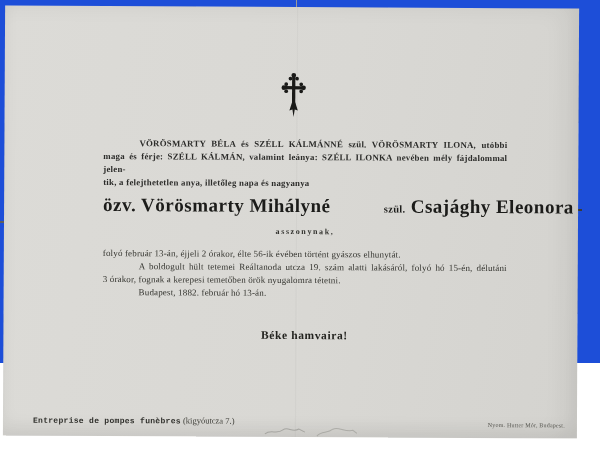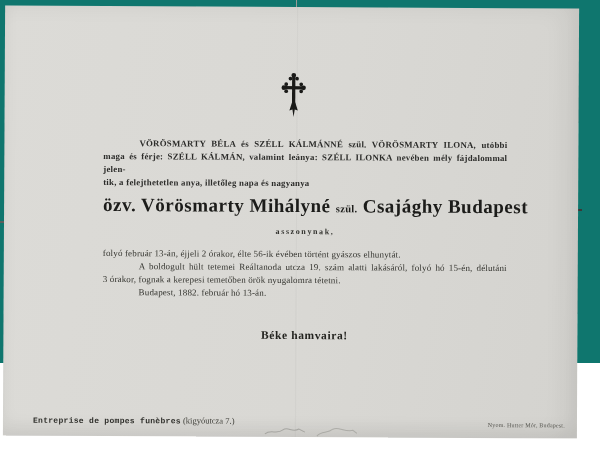--- a/index.html
+++ b/index.html
@@ -4,21 +4,21 @@
 <style>
   html, body {
     margin: 0; padding: 0;
     width: 600px; height: 450px;
     overflow: hidden;
     font-family: "Liberation Serif", "DejaVu Serif", serif;
   }
   .scan-bg {
     position: relative;
     width: 600px; height: 363px;
-    background: #0f766e;
+    background: #1d4ed8;
   }
   .fold-line-top {
     position: absolute; left: 296px; top: 0;
     width: 1px; height: 10px;
     background: #9a9a96;
   }
   .fold-tick-left {
     position: absolute; left: 0; top: 221px;
     width: 7px; height: 2px; background: #5e5e5c;
   }
@@ -57,21 +57,21 @@
   .line { width: 100%; box-sizing: border-box; white-space: nowrap; }
   .indent { padding-left: 36px; }
   .justify-last { white-space: normal; text-align: justify; text-align-last: justify; }
   .deceased-heading {
     position: absolute; left: 0; top: 188px; width: 404px;
     text-align: center; white-space: nowrap;
     font-weight: bold; color: #1c1c1a;
     font-size: 19px; letter-spacing: 0.5px;
   }
   .deceased-heading .nee {
-    font-size: 10.5px; letter-spacing: 0.3px;
+    font-size: 10.5px; letter-spacing: 0.3px; margin-left: 48px;
   }
   .subtitle {
     position: absolute; left: 0; top: 220px; width: 404px;
     text-align: center;
     font-size: 8px; font-weight: bold;
     letter-spacing: 1.6px; color: #33332f;
   }
   .body-par {
     position: absolute; left: 0; top: 241px; width: 404px;
     font-size: 9px; line-height: 13px;
@@ -136,21 +136,21 @@
 
       <div class="intro">
         <div class="line indent justify-last">VÖRÖSMARTY BÉLA és SZÉLL KÁLMÁNNÉ szül. VÖRÖSMARTY ILONA, utóbbi</div>
         <div class="line justify-last">maga és férje: SZÉLL KÁLMÁN, valamint leánya: SZÉLL ILONKA nevében mély fájdalommal jelen-</div>
         <div class="line">tik, a felejthetetlen anya, illetőleg napa és nagyanya</div>
       </div>
 
       <div class="deceased-heading">
         <span>özv. Vörösmarty Mihályné</span>
         <span class="nee">szül.</span>
-        <span>Csajághy Budapest</span>
+        <span>Csajághy Eleonora</span>
       </div>
 
       <div class="subtitle">asszonynak,</div>
 
       <div class="body-par">
         <div class="line">folyó február 13-án, éjjeli 2 órakor, élte 56-ik évében történt gyászos elhunytát.</div>
         <div class="line indent justify-last">A boldogult hült tetemei Reáltanoda utcza 19. szám alatti lakásáról, folyó hó 15-én, délutáni</div>
         <div class="line">3 órakor, fognak a kerepesi temetőben örök nyugalomra tétetni.</div>
         <div class="line indent">Budapest, 1882. február hó 13-án.</div>
       </div>

